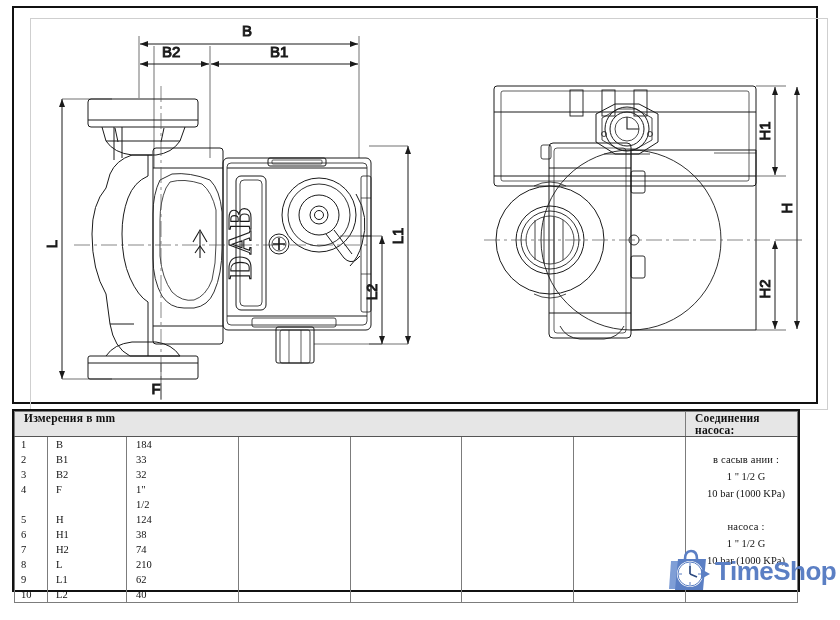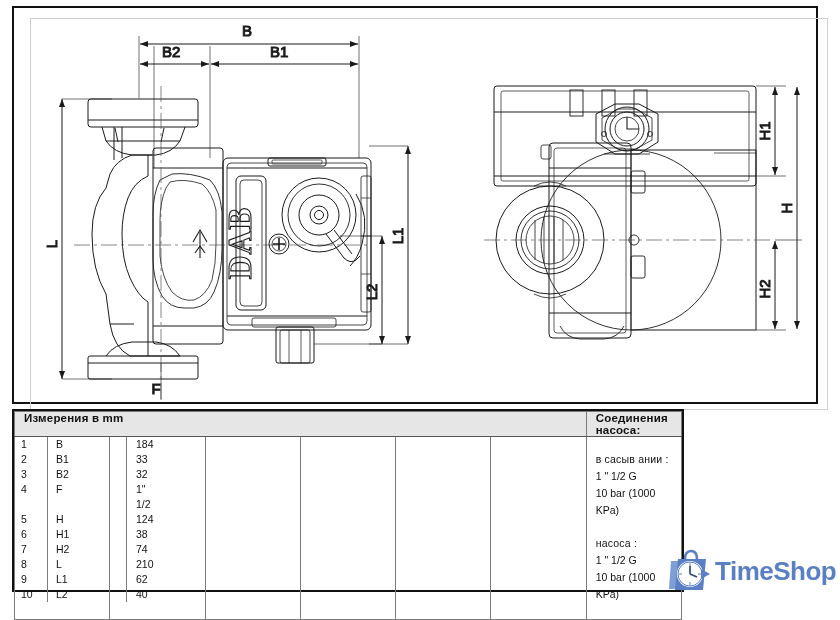--- a/index.html
+++ b/index.html
@@ -17,39 +17,39 @@
     border:1px solid #cfcfcf;box-sizing:border-box;pointer-events:none;
   }
 
   svg.draw{position:absolute;left:0;top:0;}
 
   
   .dimtext{font-family:"Liberation Sans",sans-serif;font-size:15px;fill:#1a1a1a;}
 
   
   .table-wrap{
-    position:absolute;left:12px;top:409px;width:672px;height:183px;
-    border:2px solid #111;box-sizing:border-box;background:#fff;
+    position:absolute;left:12px;top:409px;width:788px;height:183px;
+    border:2px solid #111;box-sizing:border-box;background:#fff;font-family:Liberation Serif, serif;
   }
   .tbl{width:100%;height:100%;border-collapse:collapse;table-layout:fixed;}
   .tbl td,.tbl th{border:1px solid #7c7c7c;padding:0;vertical-align:top;}
   .hdr{
     background:#e6e6e6;height:22px;font-size:11.5px;font-weight:bold;
     color:#111;text-align:left;padding-left:9px !important;letter-spacing:.2px;
     border-bottom:1.5px solid #555 !important;
   }
   .leftpane{padding:0 !important;}
   .rowtbl{width:100%;border-collapse:collapse;table-layout:fixed;}
   .rowtbl td{border:none;font-size:10.5px;color:#111;height:15px;line-height:15px;padding:0;}
   .c-num{width:26px;padding-left:6px !important;}
   .c-sym{width:70px;padding-left:8px !important;border-left:1px solid #7c7c7c !important;}
   .c-val{padding-left:9px !important;border-left:1px solid #7c7c7c !important;}
 
   .conn{padding:14px 0 0 9px !important;font-size:10.5px;color:#111;line-height:17px;}
-  .conn .grp{margin-bottom:16px;}
+  .conn .grp{margin-bottom:16px;text-align:center;}
   .conn .ttl{letter-spacing:.2px;}
 
   
   .logo{position:absolute;left:668px;top:549px;display:flex;align-items:center;gap:1px;}
   .logo-text{font-family:"Liberation Sans",sans-serif;font-size:26px;font-weight:bold;
              color:#5b7fc4;letter-spacing:-.5px;line-height:1;}
 </style>
 </head>
 <body>
 

